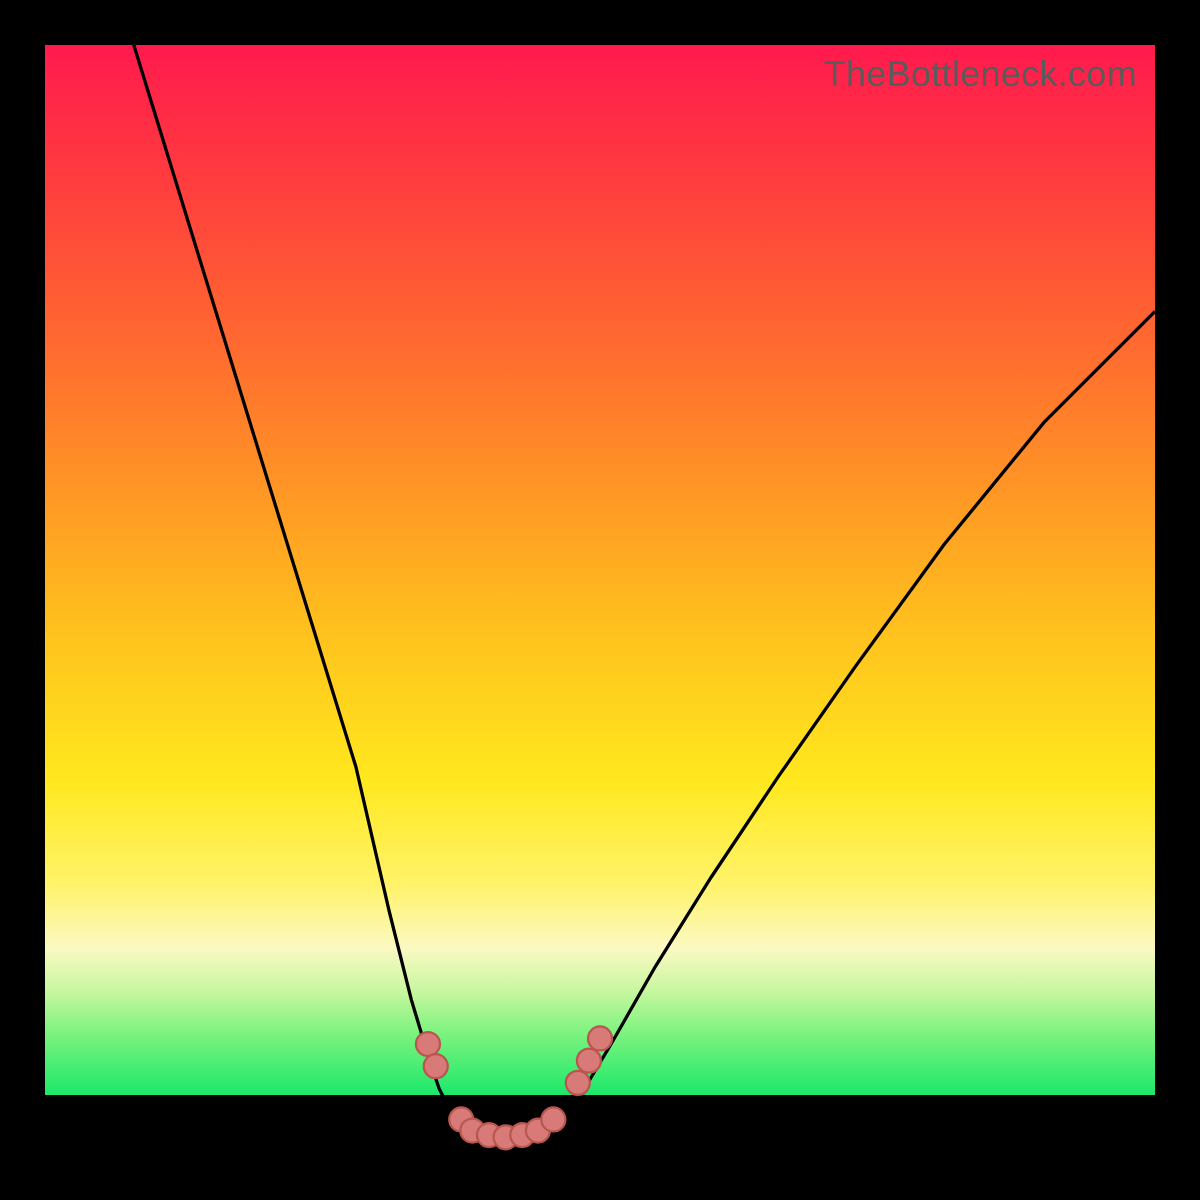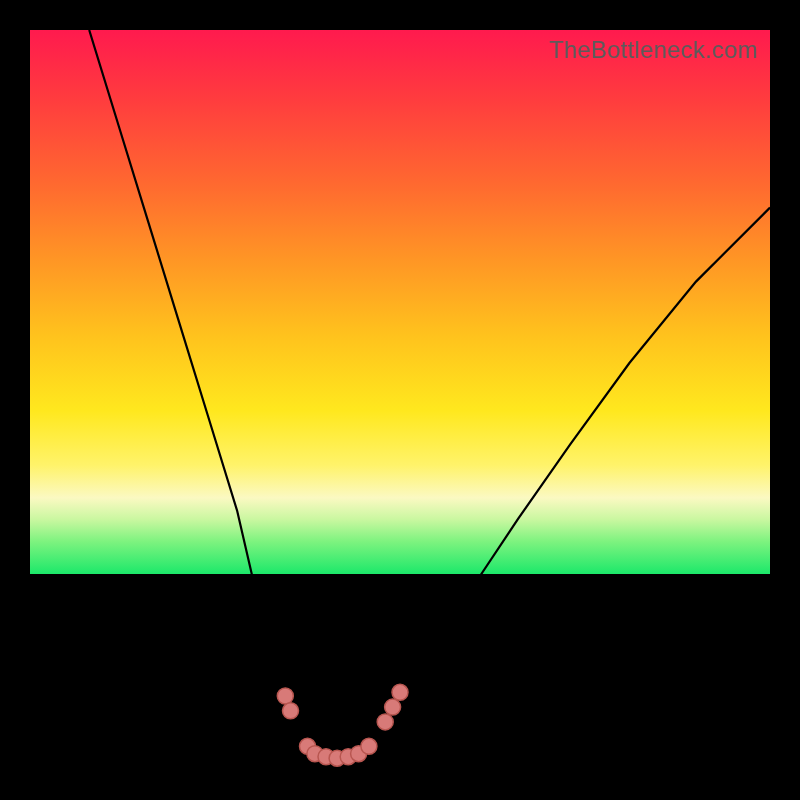--- a/index.html
+++ b/index.html
@@ -17,21 +17,21 @@
     left: 0;
     width: 800px;
     height: 800px;
     background: #000;
   }
   .plot {
     position: absolute;
     top: 30px;
     left: 30px;
     width: 740px;
-    height: 544px;
+    height: 700px;
     background: linear-gradient(to bottom,
       #ff1a4e 0%,
       #ff3a3f 12%,
       #ff6830 28%,
       #ff9525 42%,
       #ffc21d 56%,
       #ffe81e 70%,
       #fff36a 80%,
       #fbf9c2 86%,
       #c9f7a0 90%,

